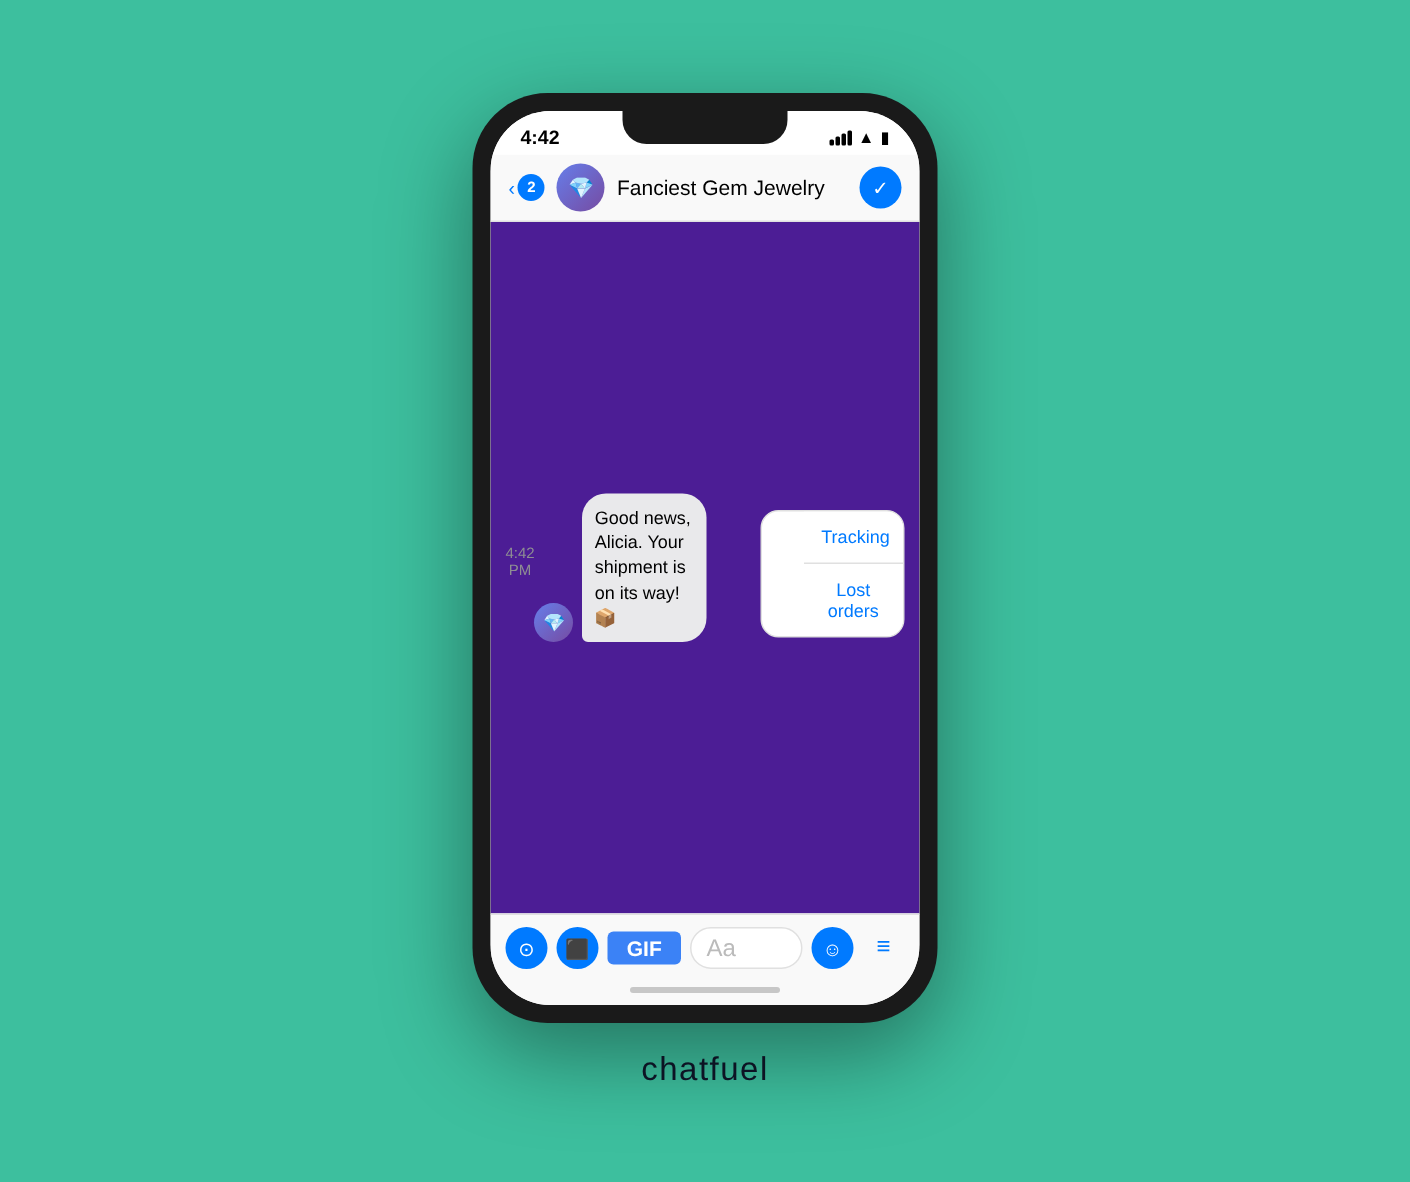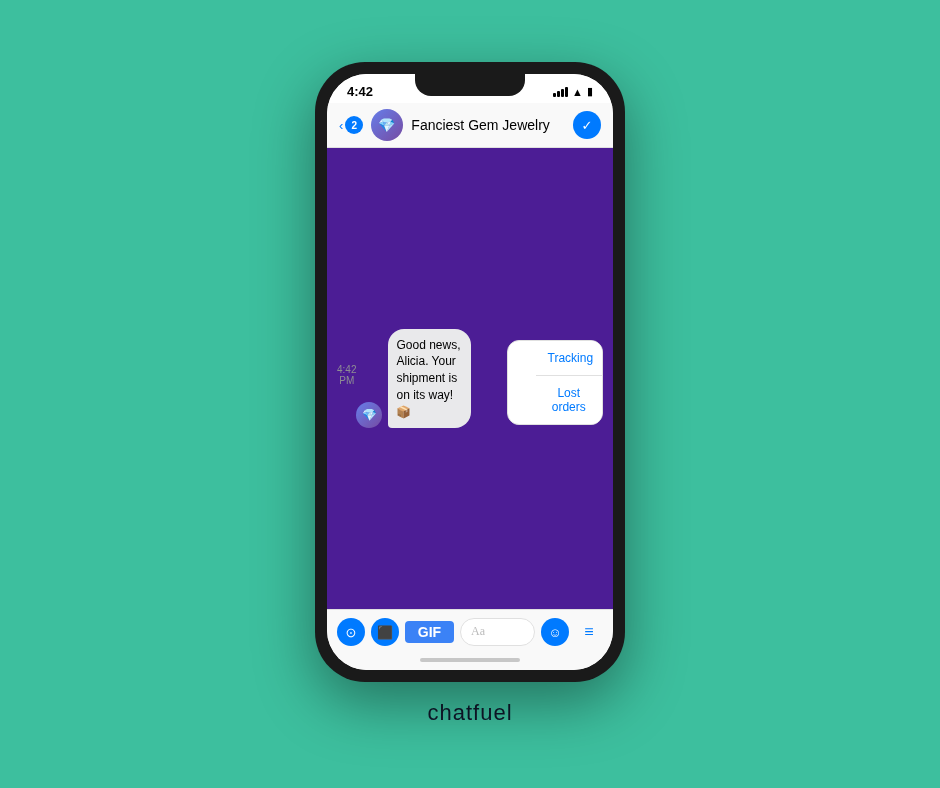--- a/index.html
+++ b/index.html
@@ -367,21 +367,21 @@
         <div class="input-icon-btn">
           <span>⊙</span>
         </div>
         <div class="input-icon-btn">
           <span>⬛</span>
         </div>
         <div class="input-icon-btn gif">
           <span>GIF</span>
         </div>
         <div class="text-input-field">
-          <span style="color:#bbb;font-size:12px;font-family:Liberation Serif, serif;">Aa</span>
+          <span style="color:#bbb;font-size:16px;">Aa</span>
         </div>
         <div class="input-icon-btn">
           <span>☺</span>
         </div>
         <div class="input-icon-btn ghost">
           <span style="font-size:16px;color:#007aff;">≡</span>
         </div>
       </div>
 
       <div class="home-indicator">

